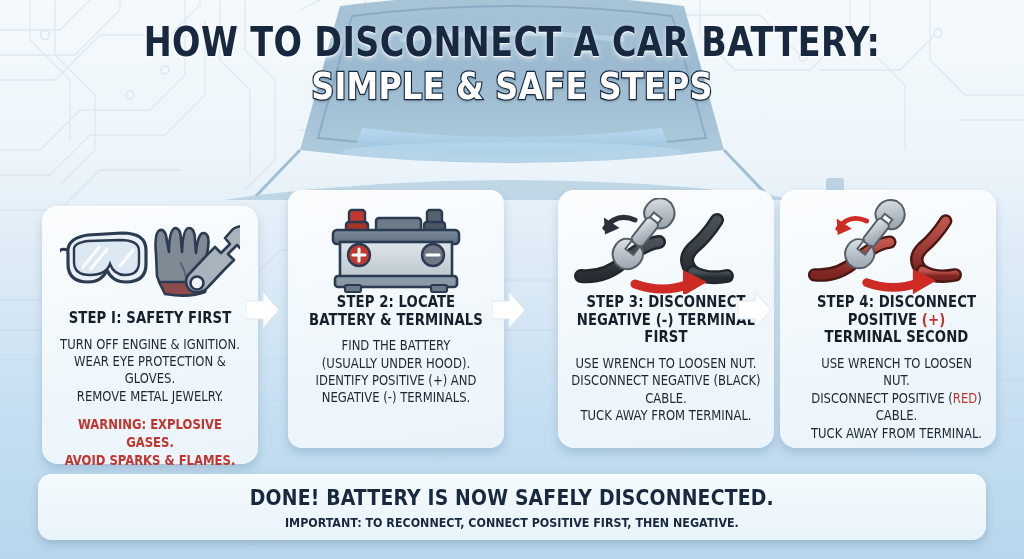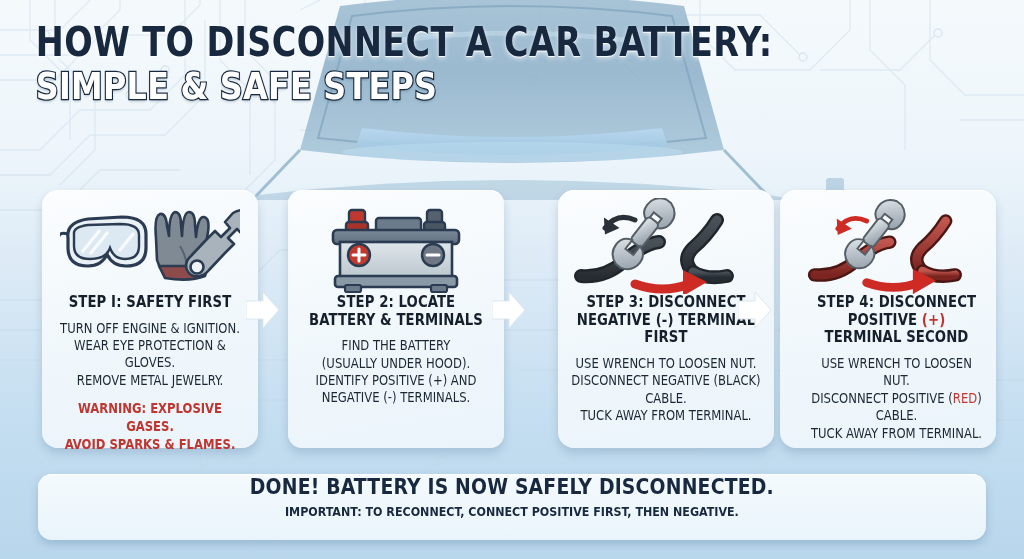--- a/index.html
+++ b/index.html
@@ -13,21 +13,21 @@
 
   
   .bg-base{
     position:absolute;inset:0;
     background:linear-gradient(180deg,#f4f9fc 0%,#eef6fb 26%,#dceaf6 48%,#c6dff1 72%,#b8d6ec 100%);
   }
   .bg-circuit{position:absolute;inset:0;opacity:.55;}
   .hood-wrap{position:absolute;left:0;top:0;width:1024px;height:200px;}
 
   
-  .title-block{position:absolute;left:0;top:22px;width:1024px;z-index:6;}
+  .title-block{position:absolute;left:0;top:22px;width:1024px;text-align:center;z-index:6;}
   .title-line1{
     font-family:"DejaVu Sans Condensed","Liberation Sans Narrow","Liberation Sans",sans-serif;
     font-weight:bold;font-size:40px;letter-spacing:.4px;color:#17283f;
     line-height:1.04;
     transform:scaleX(.93);
     text-shadow:0 1px 0 rgba(255,255,255,.85),0 2px 5px rgba(255,255,255,.7);
     white-space:nowrap;
   }
   .title-line2{
     font-family:"DejaVu Sans Condensed","Liberation Sans Narrow","Liberation Sans",sans-serif;
@@ -71,21 +71,21 @@
 
   
   .connector{position:absolute;top:0;width:34px;height:40px;z-index:7;}
 
   
   .footer{
     position:absolute;left:38px;top:474px;width:948px;height:66px;
     background:linear-gradient(180deg,#f4fafd 0%,#e9f4fb 100%);
     border-radius:14px;
     box-shadow:0 4px 9px rgba(60,95,130,.25),0 1px 0 rgba(255,255,255,.9) inset;
-    display:flex;flex-direction:column;align-items:center;
+    display:flex;flex-direction:column;align-items:center;justify-content:center;
     z-index:6;box-sizing:border-box;
   }
   .footer-main{
     font-family:"DejaVu Sans Condensed","Liberation Sans Narrow","Liberation Sans",sans-serif;
     font-weight:bold;font-size:22px;color:#17283f;letter-spacing:.2px;
     transform:scaleX(.95);
   }
   .footer-sub{
     font-family:"DejaVu Sans Condensed","Liberation Sans Narrow","Liberation Sans",sans-serif;
     font-weight:bold;font-size:13px;color:#17283f;margin-top:5px;
@@ -191,21 +191,21 @@
     </svg>
   </div>
 
   <div class="title-block">
     <div class="title-line1">HOW TO DISCONNECT A CAR BATTERY:</div>
     <div class="title-line2">SIMPLE &amp; SAFE STEPS</div>
   </div>
 
   <div class="cards">
 
-    <div class="card" style="left:42px;">
+    <div class="card" style="left:42px;margin-top:16px;">
       <div class="card-icon">
         <svg width="180" height="84" viewBox="0 0 180 84">
 
           <g>
             <path d="M8 34 Q6 18 28 15 L62 13 Q86 13 86 30 L86 44 Q86 62 66 62 Q52 62 47 50 Q42 62 28 62 Q8 62 8 44 Z" fill="#e9f1f7" stroke="#2a3b52" stroke-width="3.2" stroke-linejoin="round"></path>
             <path d="M14 30 Q13 23 28 21 L60 20 Q79 20 79 31 L79 42 Q79 55 65 55 Q54 55 50 44 Q46 55 30 55 Q14 55 14 42 Z" fill="#dde9f2" stroke="#2a3b52" stroke-width="2.4"></path>
             <path d="M22 48 L40 26 M30 50 L48 28" stroke="#ffffff" stroke-width="3" opacity=".85"></path>
             <path d="M59 47 L74 29" stroke="#ffffff" stroke-width="3" opacity=".85"></path>
             <path d="M8 30 Q-2 27 -2 36" stroke="#2a3b52" stroke-width="3.2" fill="none"></path>
           </g>

